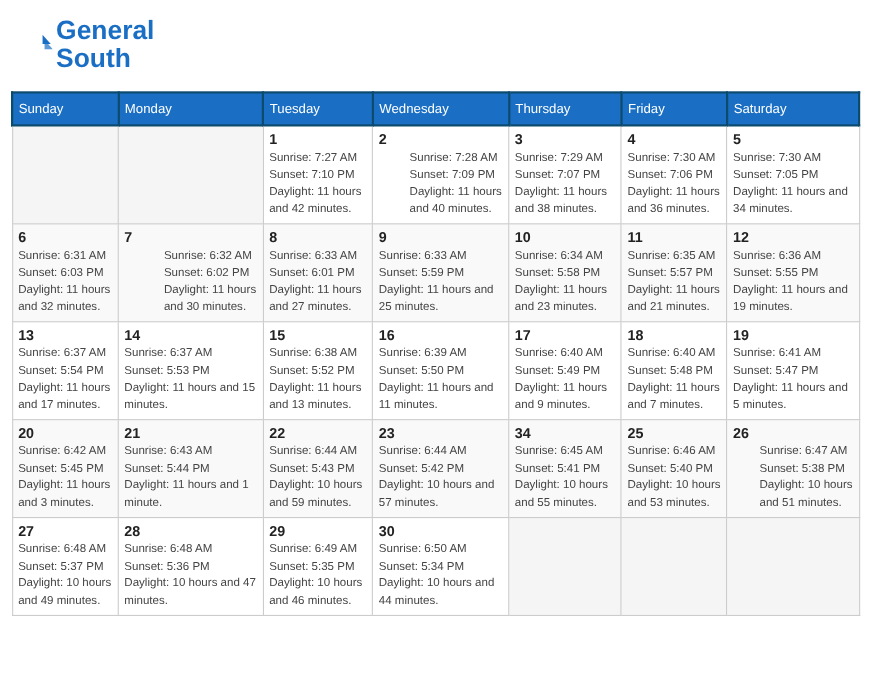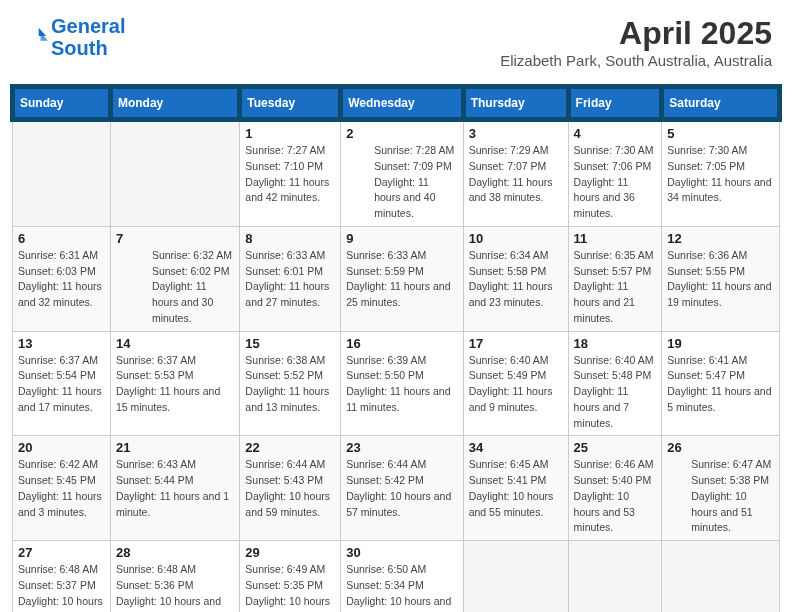--- a/index.html
+++ b/index.html
@@ -15,21 +15,21 @@
       justify-content: space-between;
       align-items: flex-start;
       margin-bottom: 10px;
       padding: 5px 10px;
     }
     .logo {
       display: flex;
       align-items: center;
     }
     .logo-text {
-      font-size: 20px;
+      font-size: 24px;
       font-weight: bold;
       color: #333;
       line-height: 1.1;
     }
     .logo-text span {
       color: #1a6fc4;
     }
     .logo-icon {
       width: 28px;
       height: 28px;
@@ -51,22 +51,22 @@
       width: 100%;
       border-collapse: collapse;
       font-size: 11px;
     }
     thead tr th {
       background-color: #1a6fc4;
       color: #fff;
       padding: 7px 5px;
       text-align: left;
       font-size: 12px;
-      font-weight: bold;
-      border: 5px solid #0c4a6e;
+      font-weight: normal;
+      border: 2px solid #0c4a6e;
     }
     tbody tr td {
       border: 1px solid #ccc;
       padding: 4px 5px;
       vertical-align: top;
       min-height: 70px;
       height: 80px;
       background: #fff;
     }
     tbody tr:nth-child(even) td {
@@ -95,24 +95,20 @@
     <svg class="logo-icon" viewBox="0 0 30 30">
       <rect x="0" y="0" width="30" height="30" fill="none"></rect>
       <polygon points="20,5 28,14 20,14" fill="#1a6fc4"></polygon>
       <polygon points="22,10 30,19 22,19" fill="#1a6fc4" opacity="0.7"></polygon>
     </svg>
     <div class="logo-text">
       <div><span>General</span></div>
       <div><span style="color:#1a6fc4">South</span></div>
     </div>
   </div>
-  <div class="title-block">
-    <div class="calendar-title">April 2025</div>
-    <div class="calendar-subtitle">Elizabeth Park, South Australia, Australia</div>
-  </div>
 </div>
 
 <table>
   <thead>
     <tr>
     <th>Sunday</th>
         <th>Monday</th>
         <th>Tuesday</th>
         <th>Wednesday</th>
         <th>Thursday</th>

